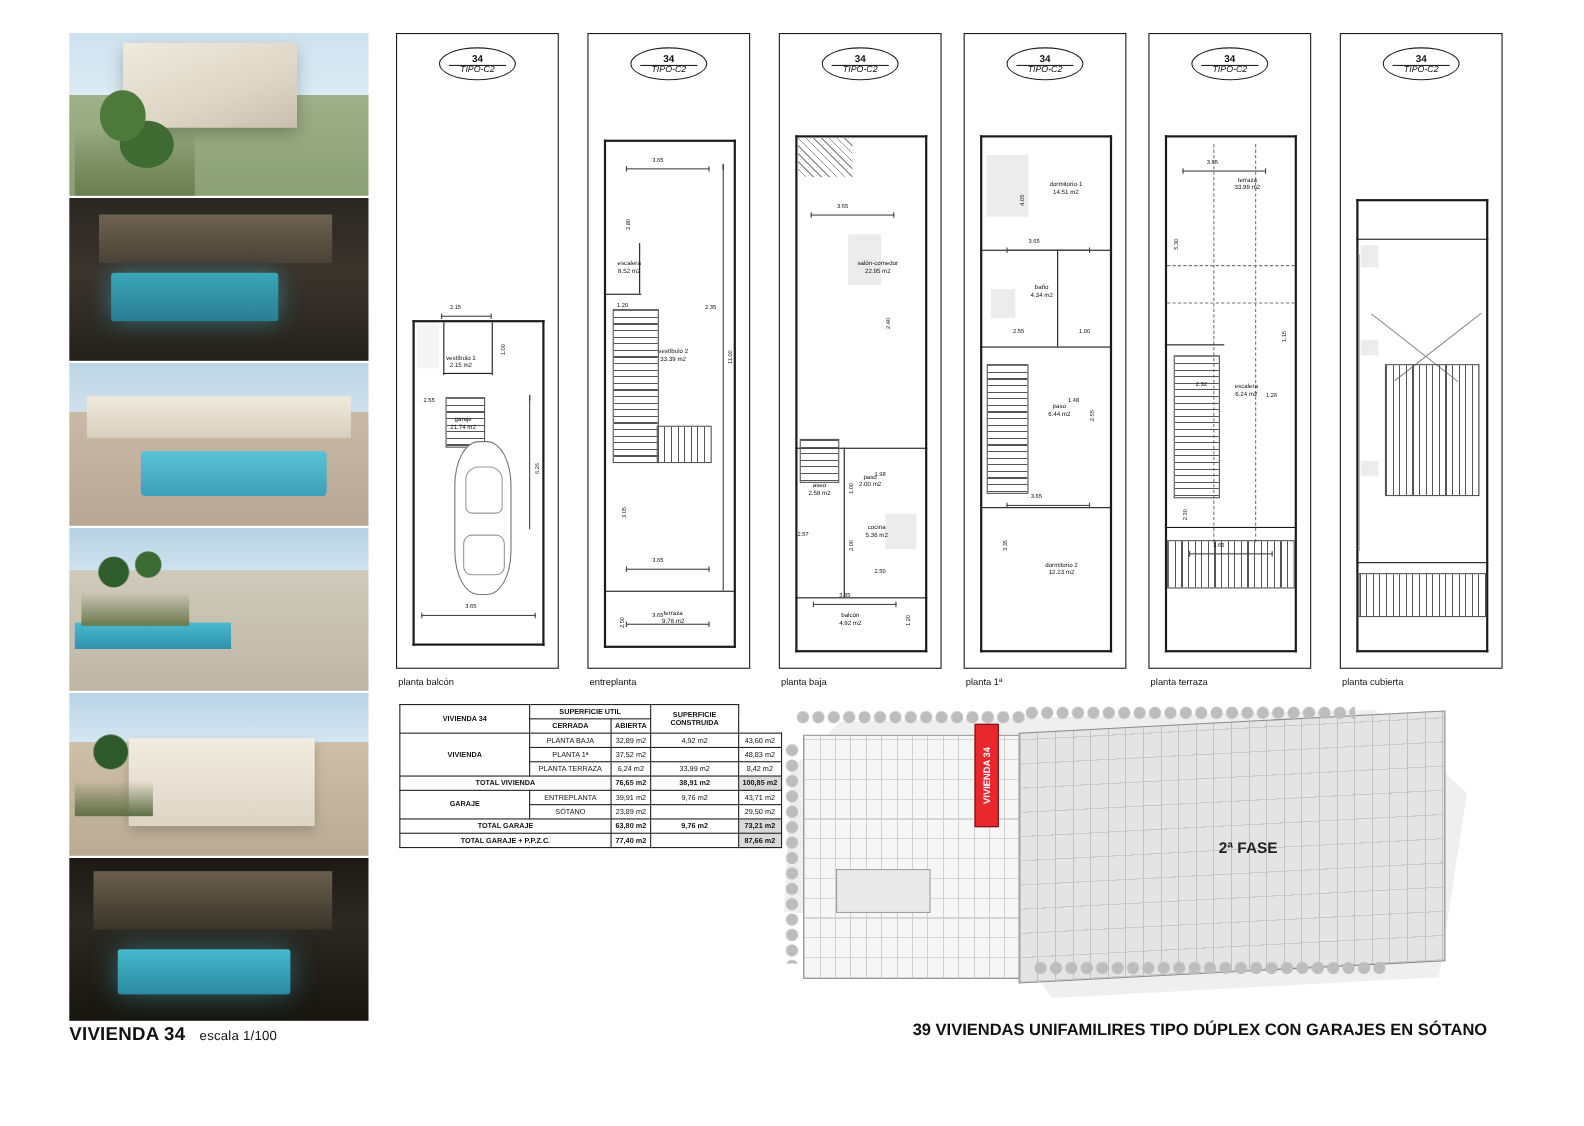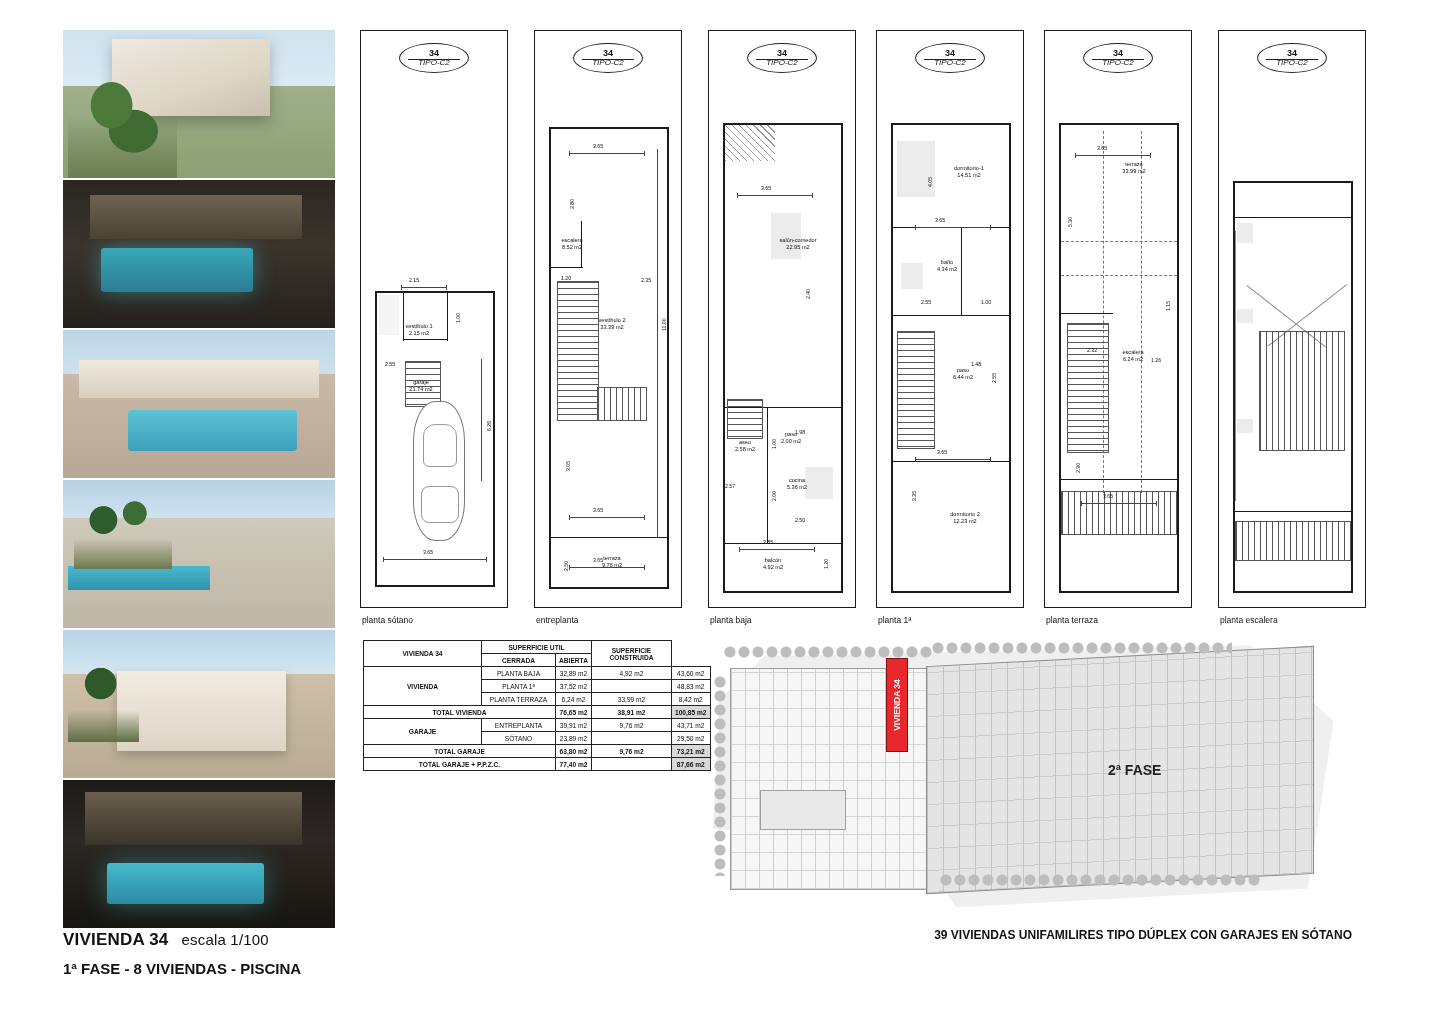--- a/index.html
+++ b/index.html
@@ -90,25 +90,25 @@
     box-shadow:0 0 26px rgba(70,200,220,.4);
   }
   .ph6::after {
     left:8%; top:8%; width:80%; height:36%;
     background:linear-gradient(180deg,#6a5f4d,#3a342a);
   }
 
   
   .title-left { position:absolute; left:63px; top:930px; width:560px; }
   .title-left .l1 { font-size:17px; font-weight:bold; letter-spacing:.2px; }
-  .title-left .l1 small { font-size:15px; font-weight:normal; margin-left:8px; }
+  .title-left .l1 small { font-size:12px; font-weight:normal; margin-left:8px; }
   .title-left .l2 { font-size:15px; font-weight:bold; margin-top:10px; }
 
   .title-right { position:absolute; right:88px; top:928px; text-align:right; }
-  .title-right .r1 { font-size:12px; font-weight:bold; }
+  .title-right .r1 { font-size:15px; font-weight:bold; }
   .title-right .r2 { font-size:13px; margin-top:8px; }
 
   
   .plans { position:absolute; left:360px; top:30px; width:1000px; height:590px; }
   .plan {
     position:absolute; top:0; width:148px; height:578px;
     border:1px solid #1b1b1b; background:#fff;
   }
   .plan.p1 { left:0; }
   .plan.p2 { left:174px; }
@@ -272,21 +272,21 @@
 
       <div class="dimline" style="left:40px;top:256px;width:46px;"></div>
       <div class="dim" style="left:48px;top:246px;">2.15</div>
       <div class="dim" style="left:94px;top:292px;transform:rotate(-90deg);transform-origin:0 0;">1.00</div>
       <div class="dim" style="left:24px;top:330px;">2.55</div>
       <div class="dimline v" style="left:120px;top:330px;width:1px;height:120px;"></div>
       <div class="dim" style="left:125px;top:400px;transform:rotate(-90deg);transform-origin:0 0;">6.26</div>
       <div class="dimline" style="left:22px;top:528px;width:104px;"></div>
       <div class="dim" style="left:62px;top:518px;">3.65</div>
 
-      <div class="plan-caption" style="left:1px;">planta sótano</div>
+      <div class="plan-caption" style="left:1px;">planta balcón</div>
     </div>
 
     <div class="plan p2">
       <div class="plan-tag">
         <div class="tag-sep"></div>
         <b>34</b>
         <span>TIPO-C2</span>
       </div>
 
       <div class="wall" style="left:14px;top:96px;width:120px;height:1.5px;"></div>
@@ -491,21 +491,21 @@
       <div class="wall" style="left:14px;top:480px;width:120px;height:1.2px;"></div>
       <div class="hair" style="left:16px;top:200px;width:1px;height:270px;"></div>
       <div class="hair" style="left:28px;top:254px;width:100px;height:1px;transform:rotate(38deg);transform-origin:0 0;"></div>
       <div class="hair" style="left:128px;top:254px;width:100px;height:1px;transform:rotate(142deg);transform-origin:0 0;"></div>
       <div class="stairs h" style="left:40px;top:300px;width:86px;height:120px;"></div>
       <div class="lite" style="left:18px;top:278px;width:16px;height:14px;"></div>
       <div class="lite" style="left:18px;top:388px;width:16px;height:14px;"></div>
       <div class="lite" style="left:18px;top:192px;width:16px;height:20px;"></div>
       <div class="stairs h" style="left:16px;top:490px;width:116px;height:40px;"></div>
 
-      <div class="plan-caption" style="left:1px;">planta escalera</div>
+      <div class="plan-caption" style="left:1px;">planta cubierta</div>
     </div>
   </div>
 
   <div class="table-wrap">
     <table class="areas">
       <thead>
         <tr>
           <th rowspan="2" style="width:118px;">VIVIENDA 34</th>
           <th colspan="2" style="width:110px;">SUPERFICIE UTIL</th>
           <th rowspan="2" style="width:80px;">SUPERFICIE CONSTRUIDA</th>
@@ -583,20 +583,19 @@
     <div class="vivienda-marker">
       <span>VIVIENDA 34</span>
     </div>
   </div>
 
   <div class="title-left">
     <div class="l1">
       <span>VIVIENDA 34</span>
       <small>escala 1/100</small>
     </div>
-    <div class="l2">1ª FASE - 8 VIVIENDAS - PISCINA</div>
   </div>
 
   <div class="title-right">
     <div class="r1">39 VIVIENDAS UNIFAMILIRES TIPO DÚPLEX CON GARAJES EN SÓTANO</div>
   </div>
 
 </div>
 
 </body></html>

